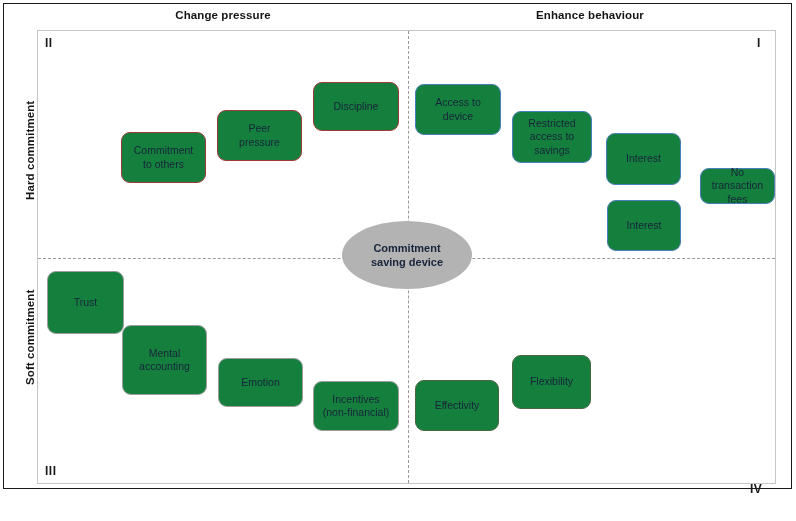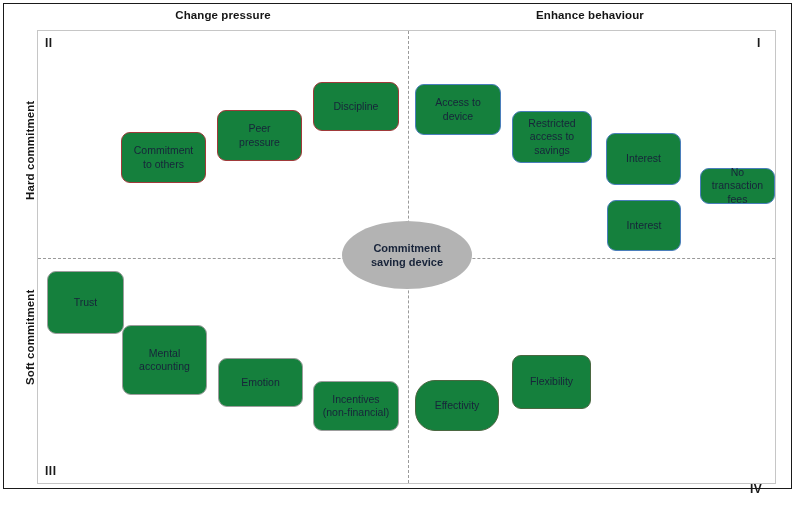--- a/index.html
+++ b/index.html
@@ -232,21 +232,21 @@
   <div class="node grey" style="left:218px; top:358px; width:85px; height:49px;">
     <span>Emotion</span>
   </div>
   <div class="node grey" style="left:313px; top:381px; width:86px; height:50px;">
     <span>
       <span>Incentives</span><br>
       <span>(non-financial)</span>
     </span>
   </div>
 
-  <div class="node green" style="left:415px; top:380px; width:84px; height:51px;border-radius:20px;">
+  <div class="node green" style="left:415px; top:380px; width:84px; height:51px;">
     <span>Effectivity</span>
   </div>
   <div class="node green" style="left:512px; top:355px; width:79px; height:54px;">
     <span>Flexibility</span>
   </div>
 
   <div class="center-ellipse">
     <span>
       <span>Commitment</span><br>
       <span>saving device</span>

